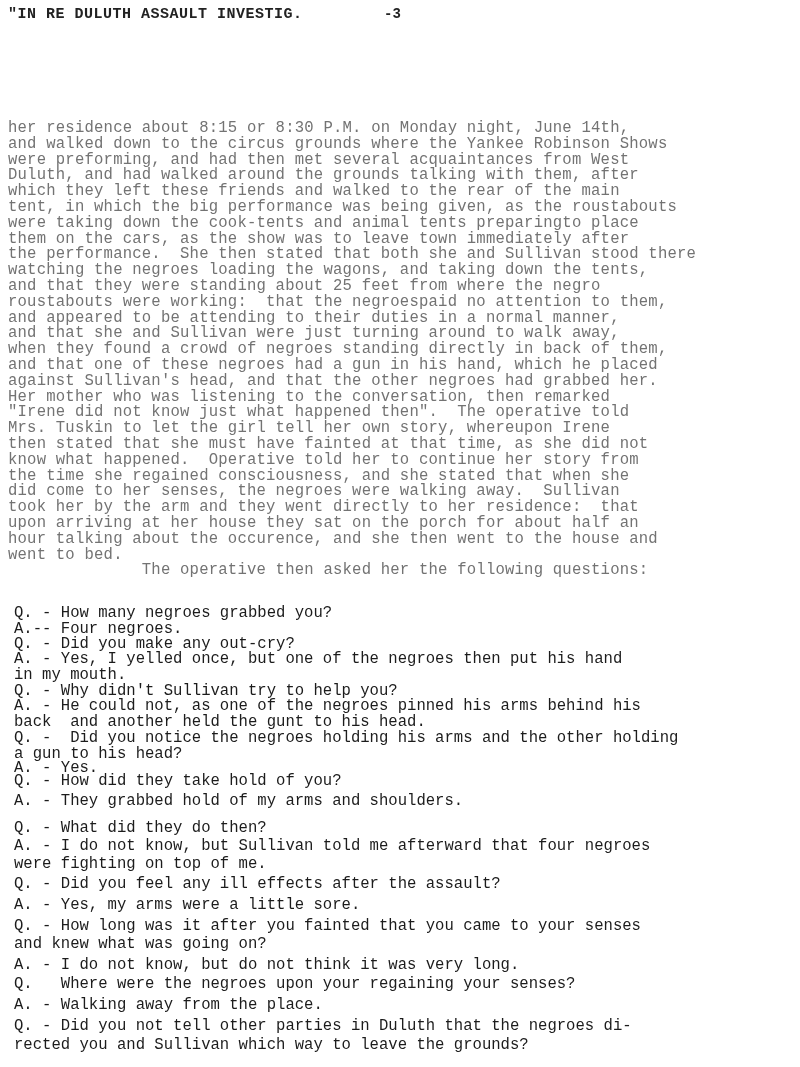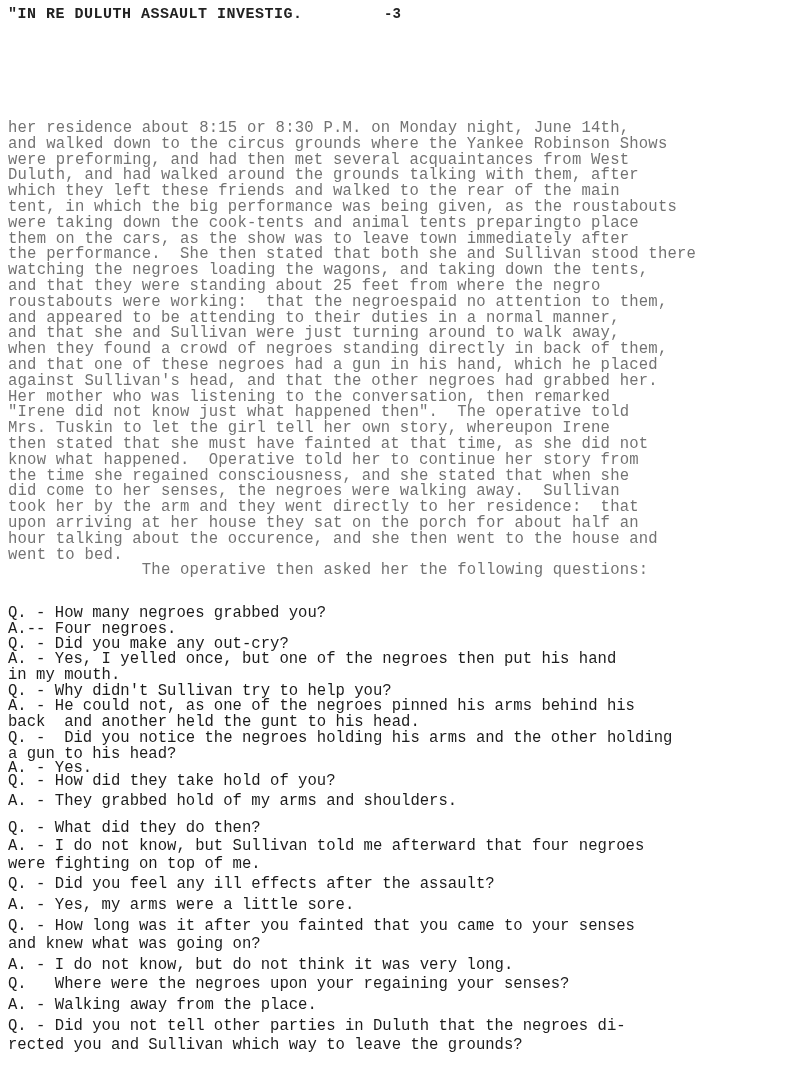--- a/index.html
+++ b/index.html
@@ -21,21 +21,21 @@
     .body-text {
       position: absolute; left: 8px; top: 121px; width: 790px;
       font-size: 15.6px; line-height: 15.8px; letter-spacing: 0.2px;
       white-space: pre; color: #737373;
     }
     .line { display: block; height: 15.8px; }
     .qa {
       position: absolute; left: 8px; top: 604px; width: 790px;
       font-size: 15.6px; color: #1c1c1c; white-space: pre;
     }
-    .qa-line { position: absolute; left: 0; }
+    .qa-line { position: absolute; left: 6px; }
   </style>
 </head>
 <body>
 
 <div class="page">
   <div class="header">"IN RE DULUTH ASSAULT INVESTIG.</div>
   <div class="page-num">-3</div>
 
   <div class="body-text" id="narrative"><span class="line">her residence about 8:15 or 8:30 P.M. on Monday night, June 14th,</span><span class="line">and walked down to the circus grounds where the Yankee Robinson Shows</span><span class="line">were preforming, and had then met several acquaintances from West</span><span class="line">Duluth, and had walked around the grounds talking with them, after</span><span class="line">which they left these friends and walked to the rear of the main</span><span class="line">tent, in which the big performance was being given, as the roustabouts</span><span class="line">were taking down the cook-tents and animal tents preparingto place</span><span class="line">them on the cars, as the show was to leave town immediately after</span><span class="line">the performance.  She then stated that both she and Sullivan stood there</span><span class="line">watching the negroes loading the wagons, and taking down the tents,</span><span class="line">and that they were standing about 25 feet from where the negro</span><span class="line">roustabouts were working:  that the negroespaid no attention to them,</span><span class="line">and appeared to be attending to their duties in a normal manner,</span><span class="line">and that she and Sullivan were just turning around to walk away,</span><span class="line">when they found a crowd of negroes standing directly in back of them,</span><span class="line">and that one of these negroes had a gun in his hand, which he placed</span><span class="line">against Sullivan's head, and that the other negroes had grabbed her.</span><span class="line">Her mother who was listening to the conversation, then remarked</span><span class="line">"Irene did not know just what happened then".  The operative told</span><span class="line">Mrs. Tuskin to let the girl tell her own story, whereupon Irene</span><span class="line">then stated that she must have fainted at that time, as she did not</span><span class="line">know what happened.  Operative told her to continue her story from</span><span class="line">the time she regained consciousness, and she stated that when she</span><span class="line">did come to her senses, the negroes were walking away.  Sullivan</span><span class="line">took her by the arm and they went directly to her residence:  that</span><span class="line">upon arriving at her house they sat on the porch for about half an</span><span class="line">hour talking about the occurence, and she then went to the house and</span><span class="line">went to bed.</span><span class="line">              The operative then asked her the following questions:</span></div>
   <div class="qa" id="qa"><span class="qa-line" style="top: 0px;">Q. - How many negroes grabbed you?</span><span class="qa-line" style="top: 16px;">A.-- Four negroes.</span><span class="qa-line" style="top: 31px;">Q. - Did you make any out-cry?</span><span class="qa-line" style="top: 46px;">A. - Yes, I yelled once, but one of the negroes then put his hand</span><span class="qa-line" style="top: 62px;">in my mouth.</span><span class="qa-line" style="top: 78px;">Q. - Why didn't Sullivan try to help you?</span><span class="qa-line" style="top: 93px;">A. - He could not, as one of the negroes pinned his arms behind his</span><span class="qa-line" style="top: 109px;">back  and another held the gunt to his head.</span><span class="qa-line" style="top: 125px;">Q. -  Did you notice the negroes holding his arms and the other holding</span><span class="qa-line" style="top: 141px;">a gun to his head?</span><span class="qa-line" style="top: 155px;">A. - Yes.</span><span class="qa-line" style="top: 168px;">Q. - How did they take hold of you?</span><span class="qa-line" style="top: 188px;">A. - They grabbed hold of my arms and shoulders.</span><span class="qa-line" style="top: 215px;">Q. - What did they do then?</span><span class="qa-line" style="top: 233px;">A. - I do not know, but Sullivan told me afterward that four negroes</span><span class="qa-line" style="top: 251px;">were fighting on top of me.</span><span class="qa-line" style="top: 271px;">Q. - Did you feel any ill effects after the assault?</span><span class="qa-line" style="top: 292px;">A. - Yes, my arms were a little sore.</span><span class="qa-line" style="top: 313px;">Q. - How long was it after you fainted that you came to your senses</span><span class="qa-line" style="top: 331px;">and knew what was going on?</span><span class="qa-line" style="top: 352px;">A. - I do not know, but do not think it was very long.</span><span class="qa-line" style="top: 371px;">Q.   Where were the negroes upon your regaining your senses?</span><span class="qa-line" style="top: 392px;">A. - Walking away from the place.</span><span class="qa-line" style="top: 413px;">Q. - Did you not tell other parties in Duluth that the negroes di-</span><span class="qa-line" style="top: 432px;">rected you and Sullivan which way to leave the grounds?</span></div>

